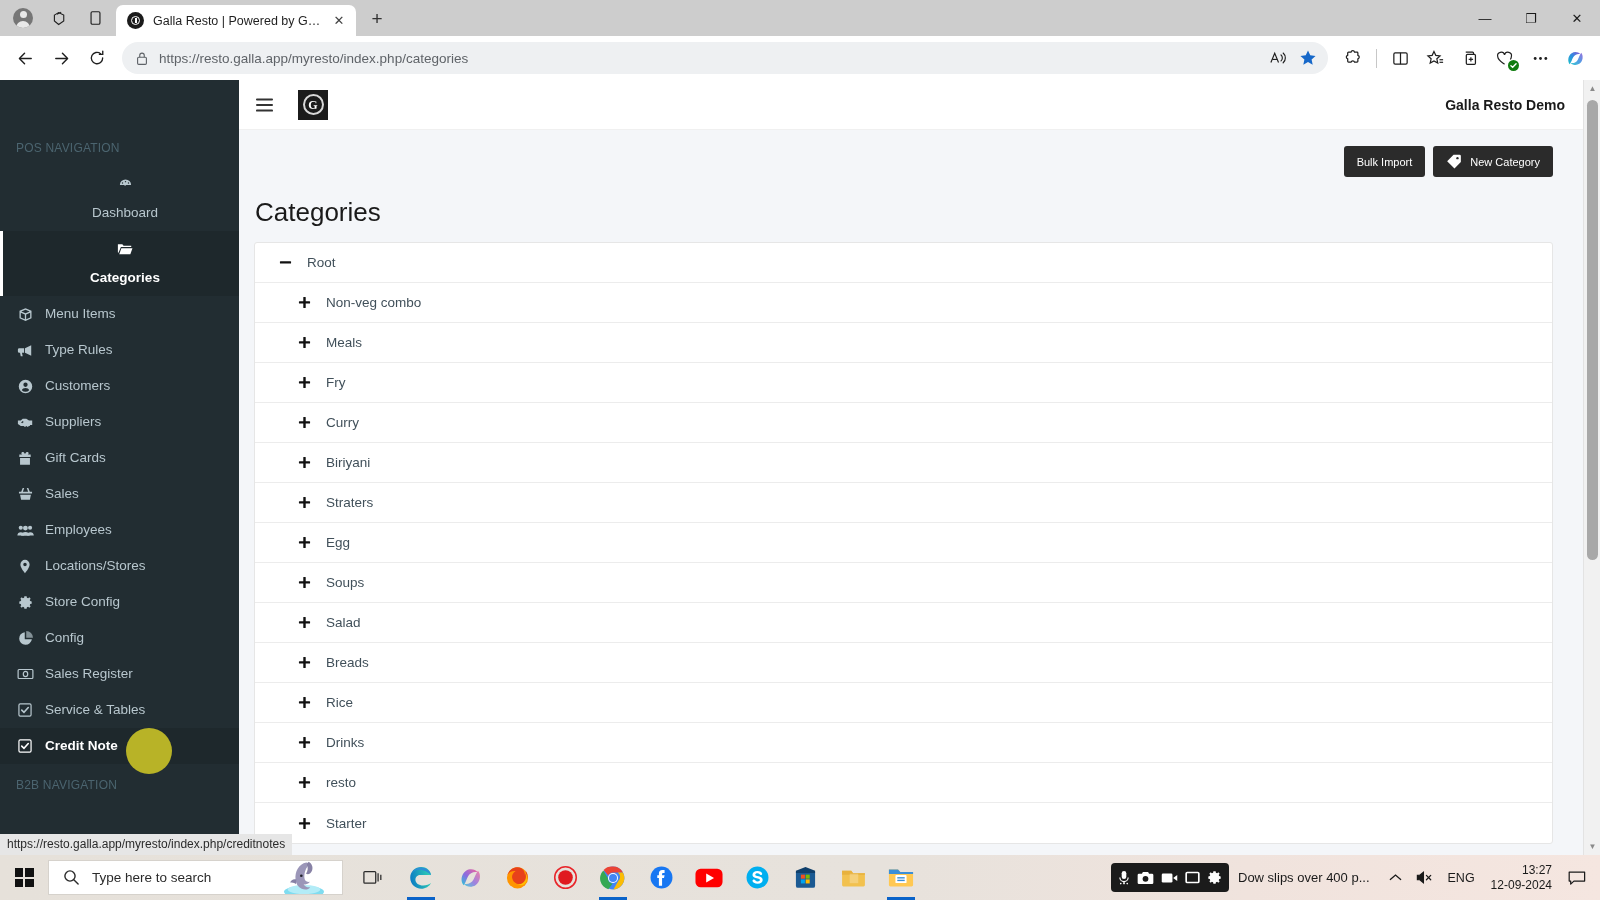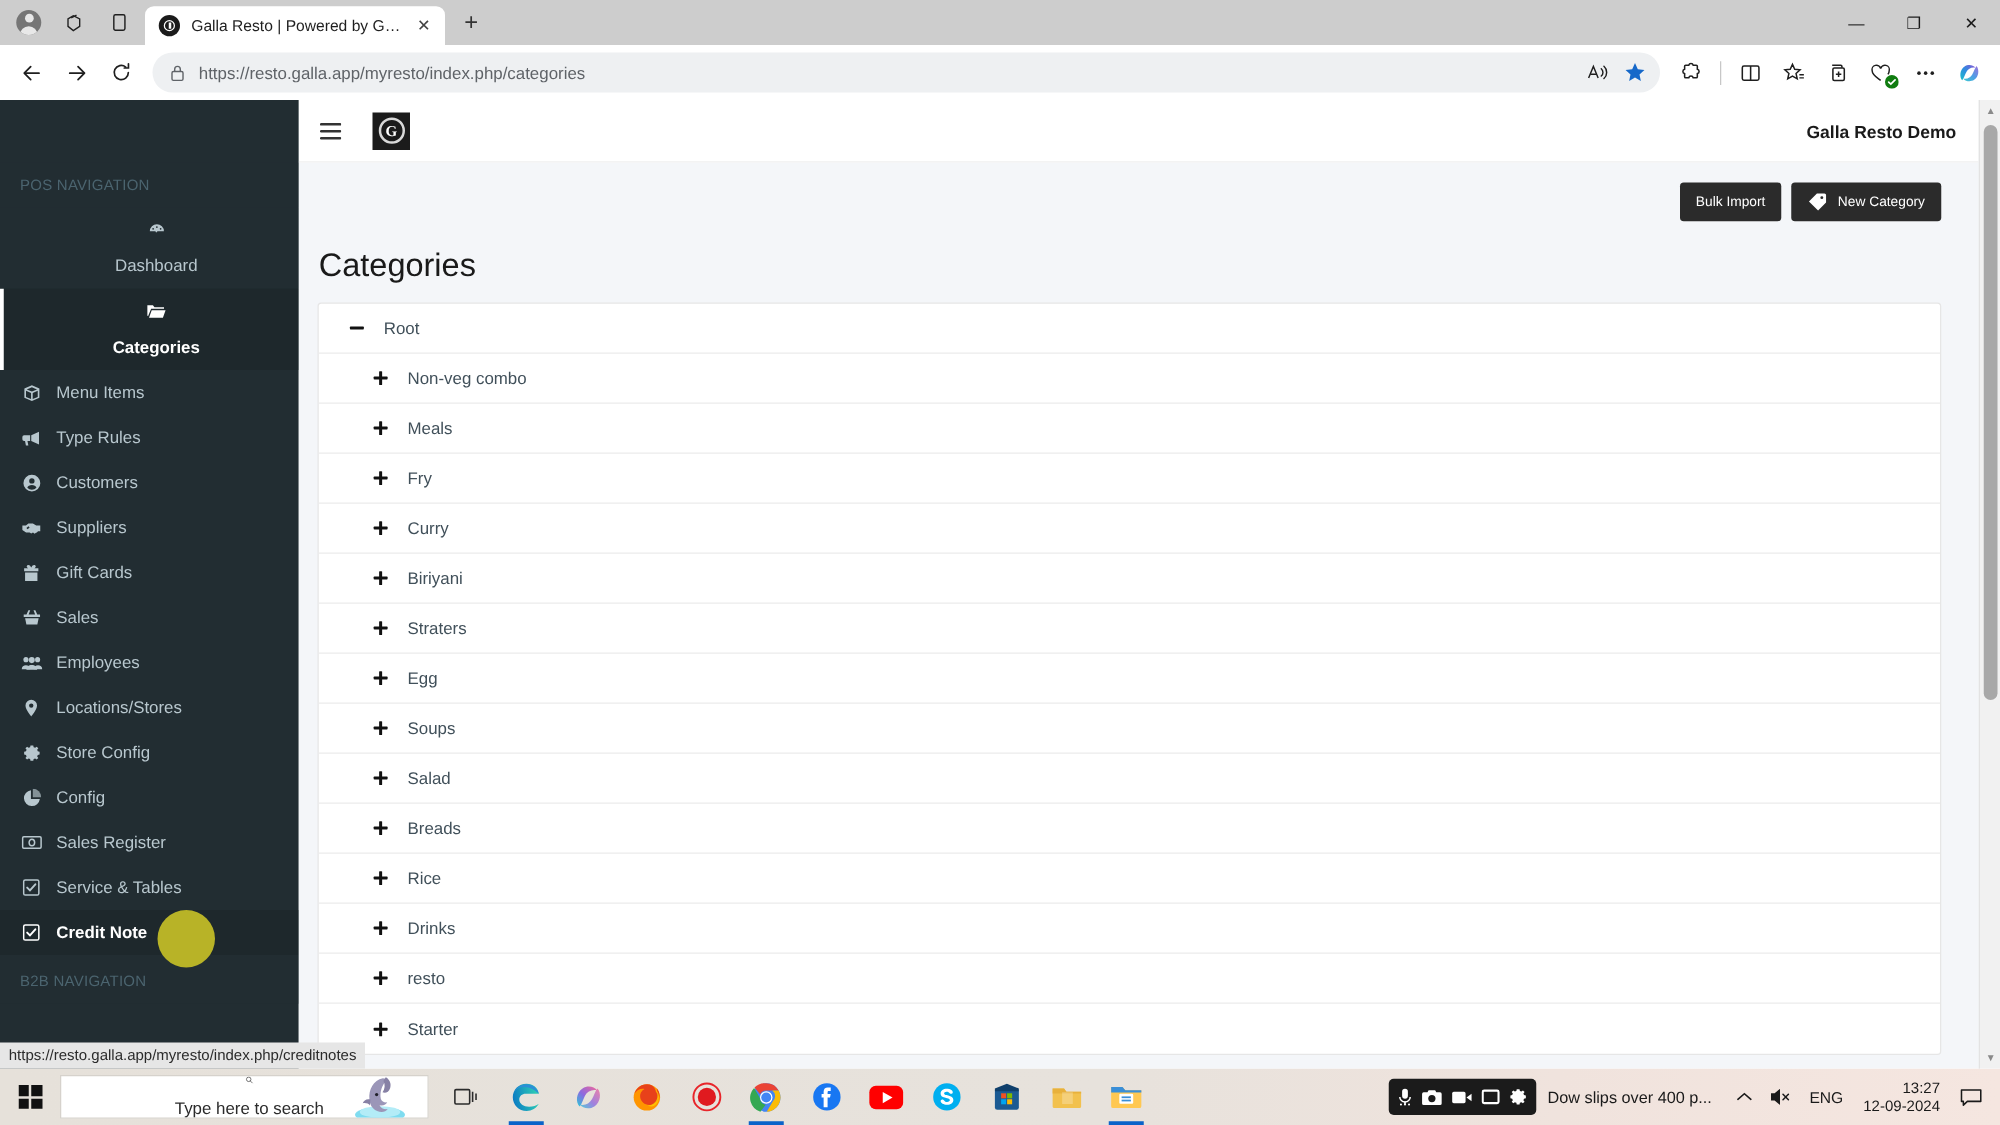--- a/index.html
+++ b/index.html
@@ -219,21 +219,21 @@
   }
   .start-btn {
     width: 48px; height: 45px; display: flex; align-items: center; justify-content: center;
     cursor: pointer;
   }
   .win-logo { width: 19px; height: 19px; display: grid; grid-template-columns: 1fr 1fr; grid-gap: 2px; }
   .win-logo i { background: #111; display: block; }
   .tb-search {
     width: 295px; height: 35px; background: #fff; border: 1px solid #d6d2cc;
     display: flex; align-items: center; padding: 0 6px 0 14px; gap: 12px;
-    cursor: text; position: relative; overflow: hidden; flex-direction: column;
+    cursor: text; position: relative; overflow: hidden;
   }
   .tb-search-text { font-size: 13.5px; color: #2b2b2b; flex: 1; }
   .dolphin { width: 48px; height: 40px; position: absolute; right: 14px; bottom: -4px; }
   .task-icons { display: flex; align-items: center; height: 45px; margin-left: 6px; }
   .task-btn {
     width: 48px; height: 45px; display: flex; align-items: center; justify-content: center;
     cursor: pointer; position: relative;
   }
   .task-btn.running::after {
     content: ""; position: absolute; bottom: 0; left: 10px; right: 10px;

